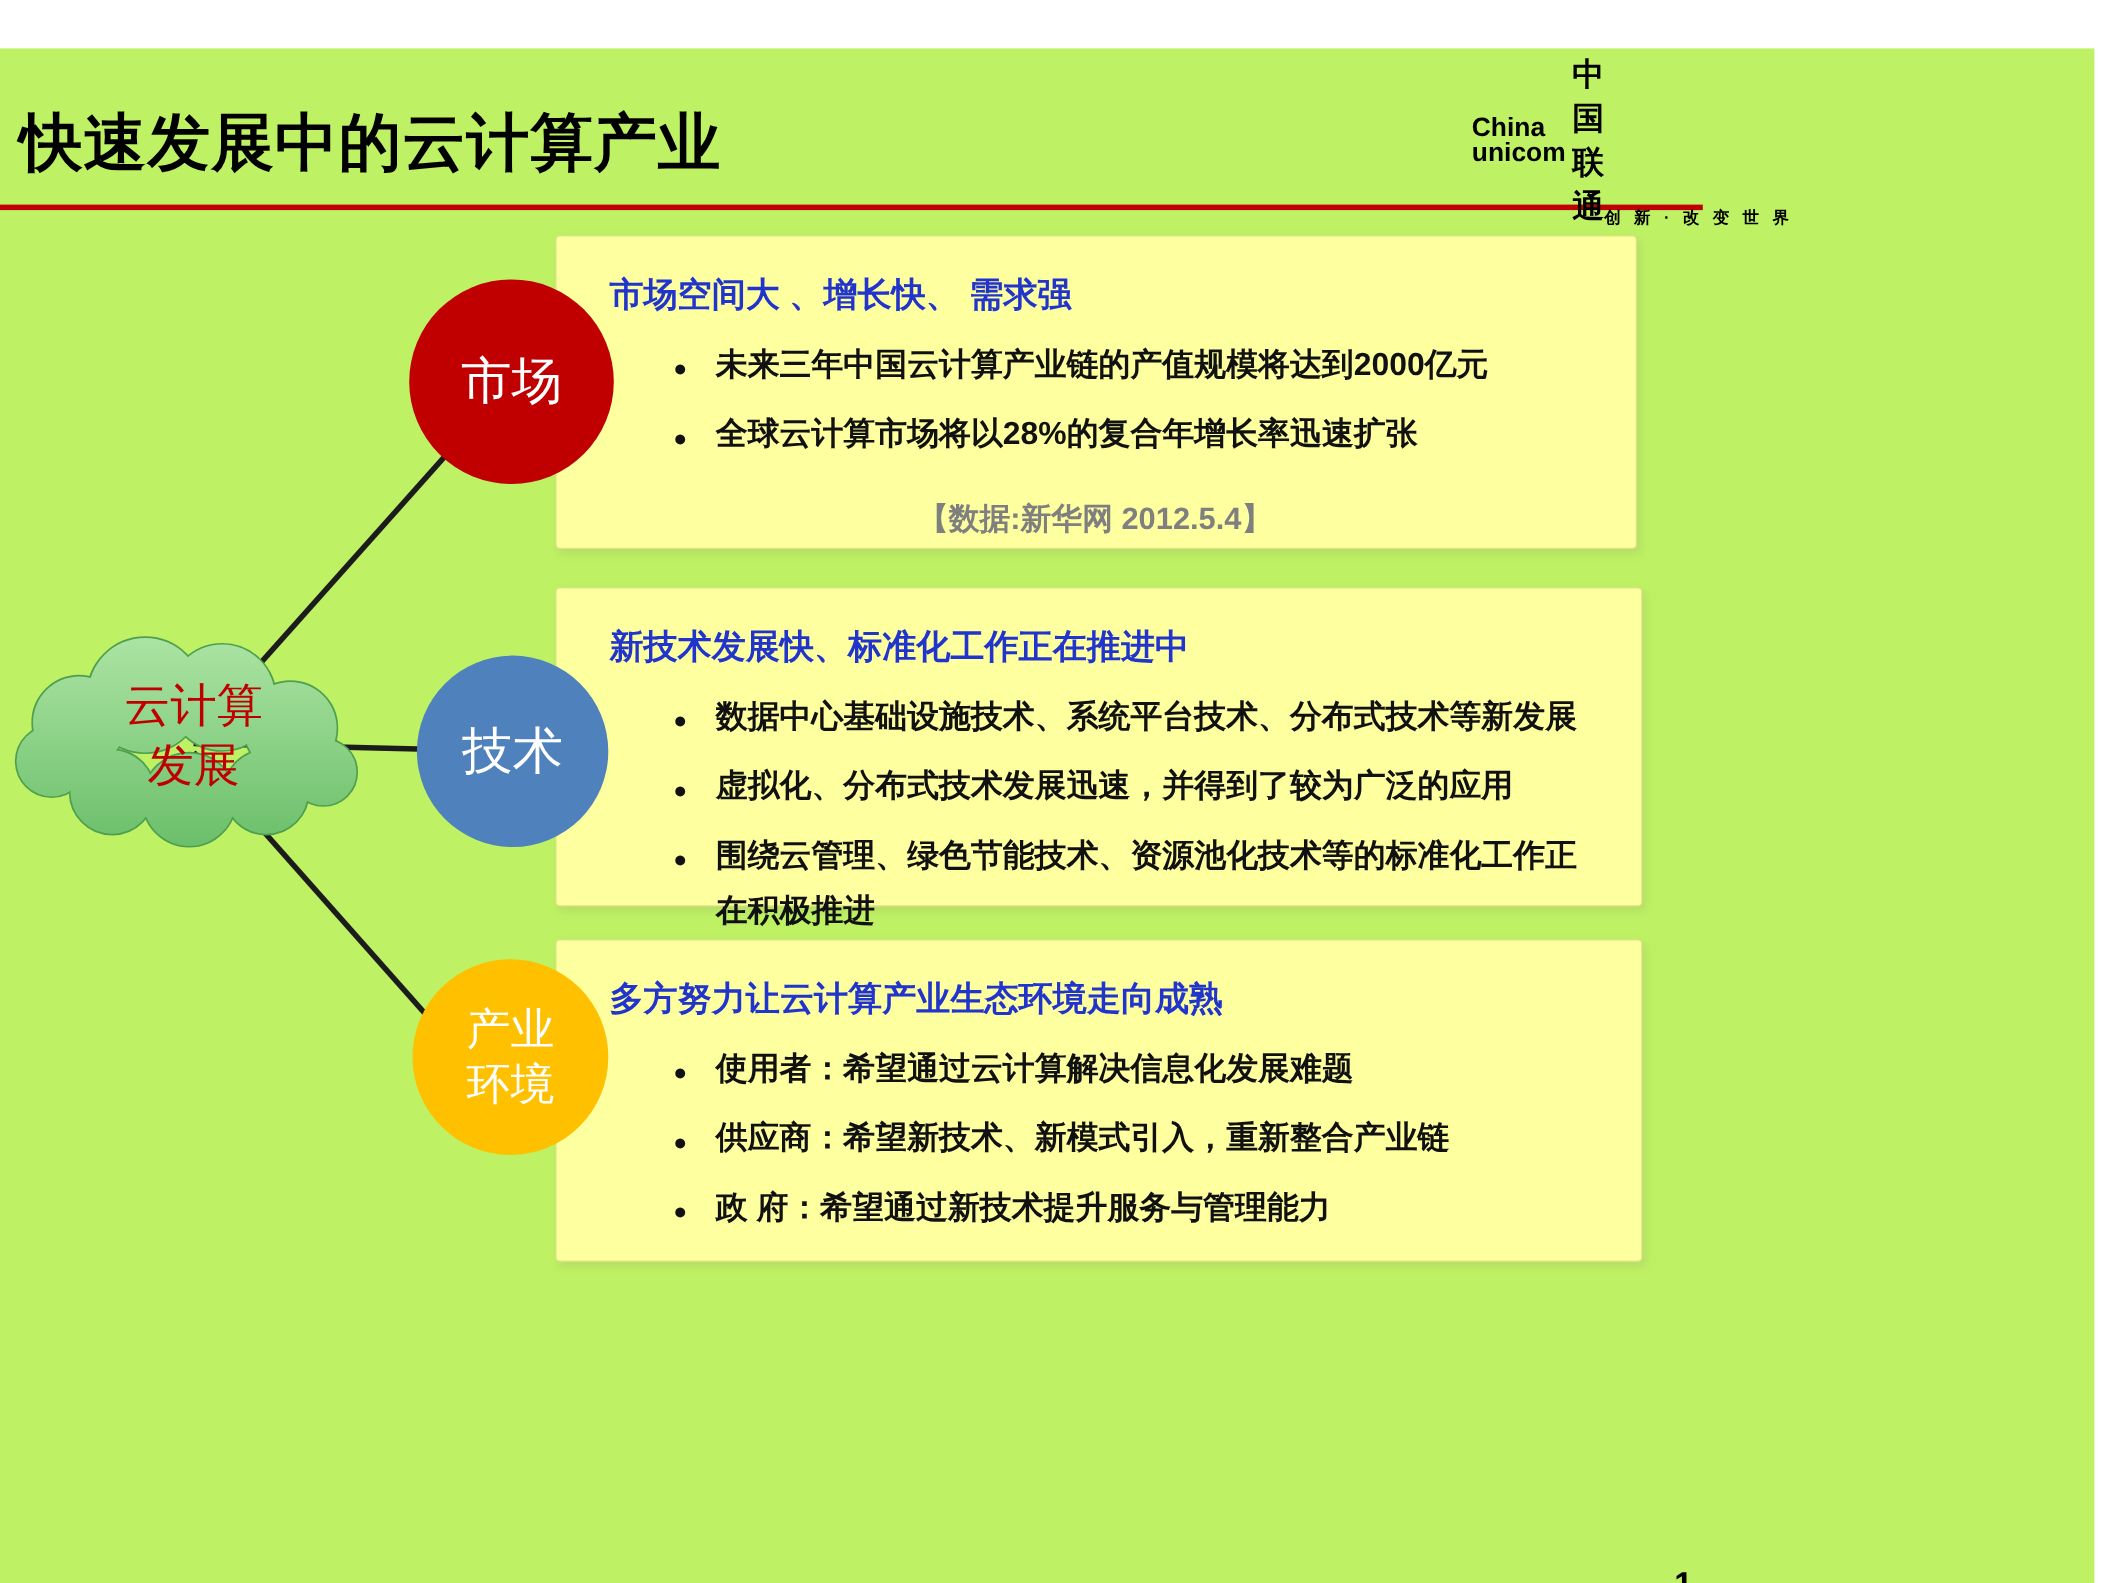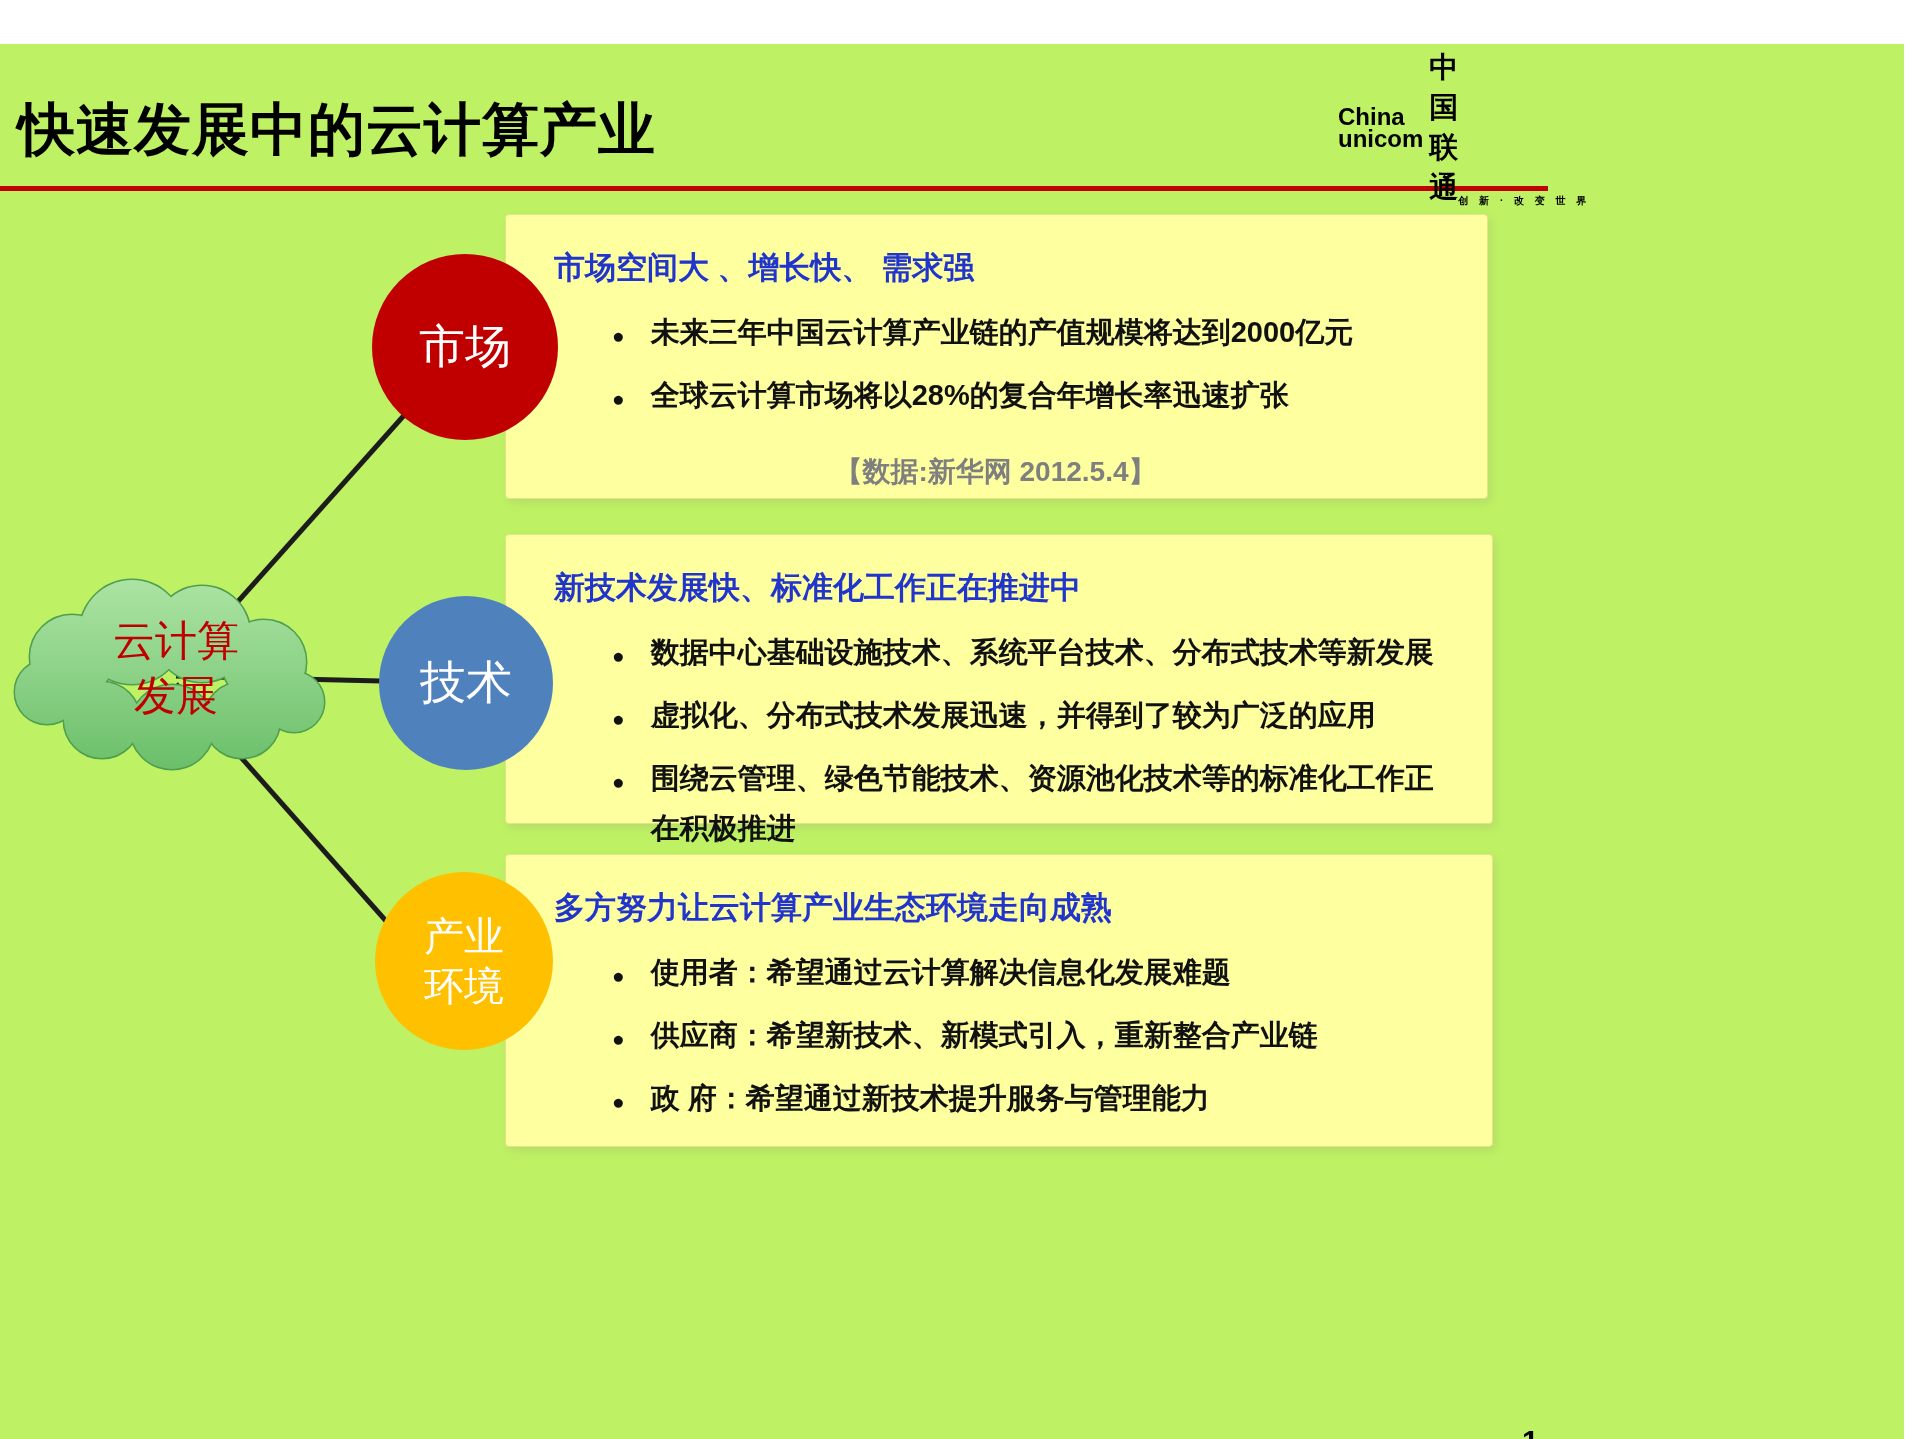--- a/index.html
+++ b/index.html
@@ -19,21 +19,21 @@
 
   
   .logo {
     position:absolute; left:1338px; top:4px; width:212px;
     display:flex; align-items:flex-end;
   }
   .logo-icon { margin-bottom:2px; }
   .brand-row { display:flex; align-items:center; gap:6px; }
   .brand-en { font-weight:700; font-size:24px; line-height:0.92; color:#000; }
   .brand-cn { font-size:29px; font-weight:900; color:#000; }
-  .slogan { margin-top:6px; font-size:10px; font-weight:600; letter-spacing:4px; white-space:nowrap; color:#000; }
+  .slogan { margin-top:6px; font-size:15px; font-weight:600; letter-spacing:4px; white-space:nowrap; color:#000; }
 
   
   .connectors { position:absolute; left:0; top:0; width:1919px; height:1439px; z-index:1; pointer-events:none; }
 
   
   .cloud { position:absolute; left:2px; top:518px; width:348px; height:218px; z-index:2; }
   .cloud-label {
     position:absolute; left:0; right:0; top:50%; transform:translateY(-52%);
     text-align:center; font-size:42px; color:#c00000; white-space:pre-line; line-height:1.3;
   }

